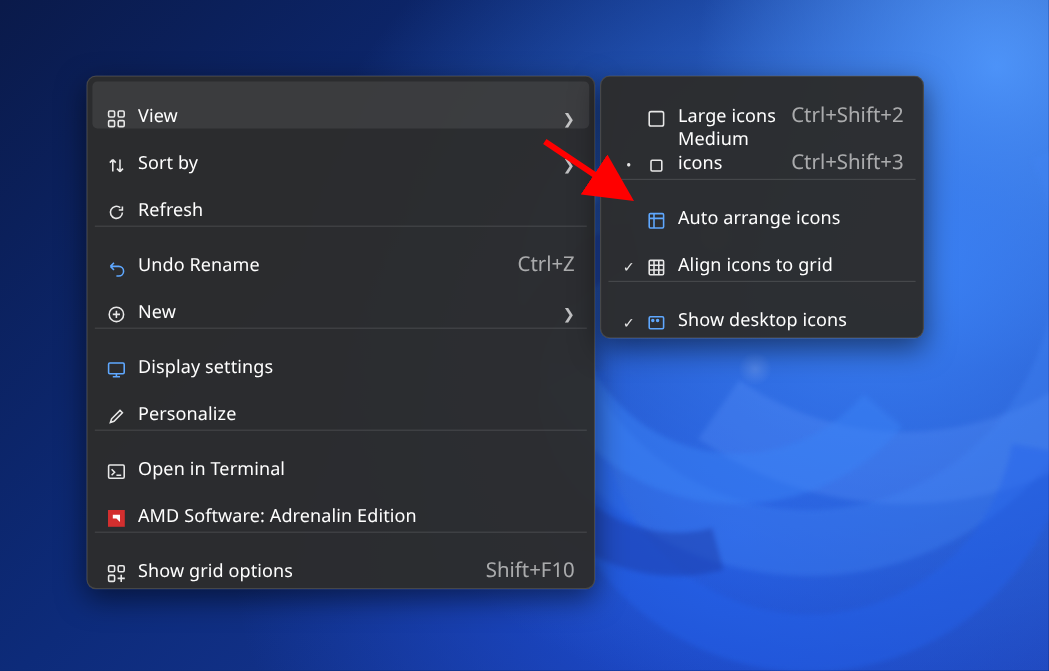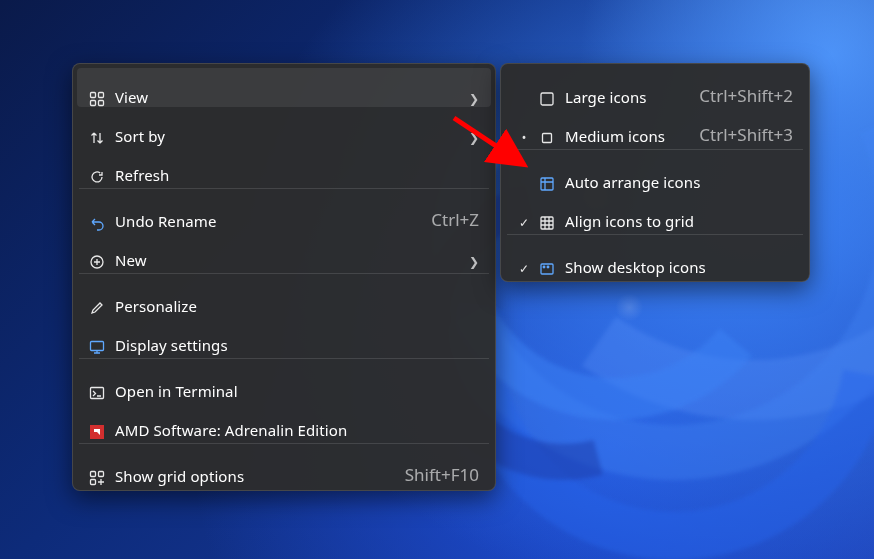--- a/index.html
+++ b/index.html
@@ -47,21 +47,21 @@
     position: absolute;
     background: rgba(44,44,44,0.97);
     border: 1px solid rgba(120,120,120,0.35);
     border-radius: 8px;
     padding: 4px;
     color: #fff;
     font-size: 15px;
     box-shadow: 0 8px 24px rgba(0,0,0,0.5);
   }
   .menu.main { left: 72px; top: 63px; width: 424px; }
-  .menu.sub  { left: 500px; top: 63px; width: 310px; }
+  .menu.sub  { left: 500px; top: 63px; width: 270px; }
 
   .item {
     display: flex;
     align-items: flex-end;
     height: 39px;
     border-radius: 4px;
     padding: 0 12px 0 8px;
     position: relative;
   }
   .item.highlight { background: rgba(255,255,255,0.08); }
@@ -146,35 +146,35 @@
       </svg>
     </span>
     <span class="label">New</span>
     <span class="chev">❯</span>
   </div>
 
   <div class="sep"></div>
 
   <div class="item">
     <span class="icon-col">
-      <svg viewBox="0 0 16 16" stroke="#e8e8e8" stroke-width="1.3" fill="none">
-        <path d="M3 13l1-3 7-7 2 2-7 7-3 1z"></path>
-      </svg>
-    </span>
-    <span class="label">Personalize</span>
-  </div>
-
-  <div class="item">
-    <span class="icon-col">
       <svg viewBox="0 0 16 16" stroke="#5fa8ff" stroke-width="1.3" fill="none">
         <rect x="1.5" y="2.5" width="13" height="9" rx="1"></rect>
           <path d="M5 14h6M8 11.5V14"></path>
       </svg>
     </span>
     <span class="label">Display settings</span>
+  </div>
+
+  <div class="item">
+    <span class="icon-col">
+      <svg viewBox="0 0 16 16" stroke="#e8e8e8" stroke-width="1.3" fill="none">
+        <path d="M3 13l1-3 7-7 2 2-7 7-3 1z"></path>
+      </svg>
+    </span>
+    <span class="label">Personalize</span>
   </div>
 
   <div class="sep"></div>
 
   <div class="item">
     <span class="icon-col">
       <svg viewBox="0 0 16 16" stroke="#e8e8e8" stroke-width="1.3" fill="none">
         <rect x="1.5" y="2.5" width="13" height="11" rx="1"></rect>
           <path d="M4 6l2.5 2.5L4 11M8 11h4"></path>
       </svg>

